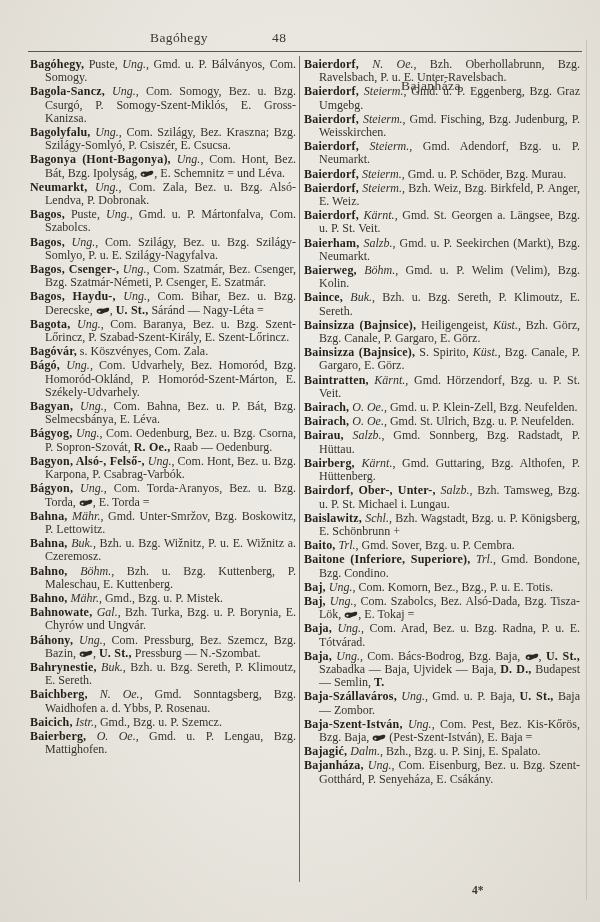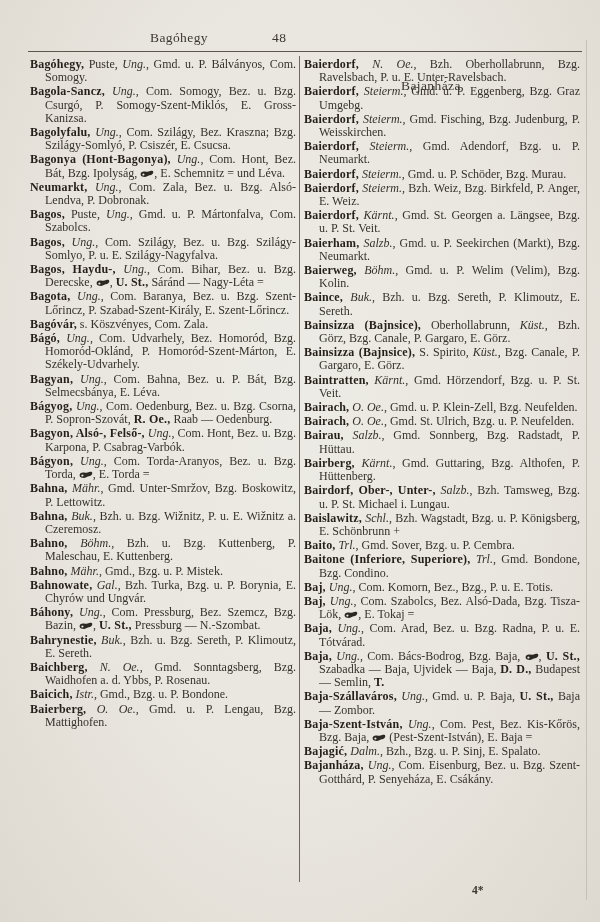--- a/index.html
+++ b/index.html
@@ -46,20 +46,21 @@
   <div class="col">
       <p class="entry"><span class="seg-b">Bagóhegy,</span><span> Puste, </span><span class="seg-i">Ung.</span><span>, Gmd. u. P. Bálványos, Com. Somogy.</span></p>
       <p class="entry"><span class="seg-b">Bagola-Sancz,</span><span class="seg-i"> Ung.</span><span>, Com. Somogy, Bez. u. Bzg. Csurgó, P. Somogy-Szent-Miklós, E. Gross-Kanizsa.</span></p>
       <p class="entry"><span class="seg-b">Bagolyfalu,</span><span class="seg-i"> Ung.</span><span>, Com. Szilágy, Bez. Kraszna; Bzg. Szilágy-Somlyó, P. Csiszér, E. Csucsa.</span></p>
       <p class="entry"><span class="seg-b">Bagonya (Hont-Bagonya),</span><span class="seg-i"> Ung.</span><span>, Com. Hont, Bez. Bát, Bzg. Ipolyság, </span><span class="ph"><svg viewBox="0 0 14 8" xmlns="http://www.w3.org/2000/svg">
             <path fill="#2b2722" d="M0.6 4.6 C0.4 2.2 2.8 0.9 5.2 1.6 C6.8 2.1 8.6 1.9 10.2 1.1 C11.4 0.5 13.2 0.8 13.3 1.9 C13.4 3.4 11.6 5.1 9.8 5.3 C8.4 5.4 7.4 6.9 5.2 6.9 C2.8 6.9 0.8 6.6 0.6 4.6 Z M3.4 3.4 a1.1 1.1 0 1 0 0.02 0 Z"></path>
           </svg></span><span>, E. Schemnitz = und Léva.</span></p>
       <p class="entry"><span class="seg-b">Neumarkt,</span><span class="seg-i"> Ung.</span><span>, Com. Zala, Bez. u. Bzg. Alsó-Lendva, P. Dobronak.</span></p>
       <p class="entry"><span class="seg-b">Bagos,</span><span> Puste, </span><span class="seg-i">Ung.</span><span>, Gmd. u. P. Mártonfalva, Com. Szabolcs.</span></p>
       <p class="entry"><span class="seg-b">Bagos,</span><span class="seg-i"> Ung.</span><span>, Com. Szilágy, Bez. u. Bzg. Szilágy-Somlyo, P. u. E. Szilágy-Nagyfalva.</span></p>
+      <p class="entry"><span class="seg-b">Bagos, Csenger-,</span><span class="seg-i"> Ung.</span><span>, Com. Szatmár, Bez. Csenger, Bzg. Szatmár-Németi, P. Csenger, E. Szatmár.</span></p>
       <p class="entry"><span class="seg-b">Bagos, Haydu-,</span><span class="seg-i"> Ung.</span><span>, Com. Bihar, Bez. u. Bzg. Derecske, </span><span class="ph"><svg viewBox="0 0 14 8" xmlns="http://www.w3.org/2000/svg">
             <path fill="#2b2722" d="M0.6 4.6 C0.4 2.2 2.8 0.9 5.2 1.6 C6.8 2.1 8.6 1.9 10.2 1.1 C11.4 0.5 13.2 0.8 13.3 1.9 C13.4 3.4 11.6 5.1 9.8 5.3 C8.4 5.4 7.4 6.9 5.2 6.9 C2.8 6.9 0.8 6.6 0.6 4.6 Z M3.4 3.4 a1.1 1.1 0 1 0 0.02 0 Z"></path>
           </svg></span><span>, </span><span class="seg-b">U. St.,</span><span> Sáránd — Nagy-Léta =</span></p>
       <p class="entry"><span class="seg-b">Bagota,</span><span class="seg-i"> Ung.</span><span>, Com. Baranya, Bez. u. Bzg. Szent-Lőrincz, P. Szabad-Szent-Király, E. Szent-Lőrincz.</span></p>
       <p class="entry"><span class="seg-b">Bagóvár,</span><span> s. Köszvényes, Com. Zala.</span></p>
       <p class="entry"><span class="seg-b">Bágó,</span><span class="seg-i"> Ung.</span><span>, Com. Udvarhely, Bez. Homoród, Bzg. Homoród-Oklánd, P. Homoród-Szent-Márton, E. Székely-Udvarhely.</span></p>
       <p class="entry"><span class="seg-b">Bagyan,</span><span class="seg-i"> Ung.</span><span>, Com. Bahna, Bez. u. P. Bát, Bzg. Selmecsbánya, E. Léva.</span></p>
       <p class="entry"><span class="seg-b">Bágyog,</span><span class="seg-i"> Ung.</span><span>, Com. Oedenburg, Bez. u. Bzg. Csorna, P. Sopron-Szovát, </span><span class="seg-b">R. Oe.,</span><span> Raab — Oedenburg.</span></p>
       <p class="entry"><span class="seg-b">Bagyon, Alsó-, Felső-,</span><span class="seg-i"> Ung.</span><span>, Com. Hont, Bez. u. Bzg. Karpona, P. Csabrag-Varbók.</span></p>
       <p class="entry"><span class="seg-b">Bágyon,</span><span class="seg-i"> Ung.</span><span>, Com. Torda-Aranyos, Bez. u. Bzg. Torda, </span><span class="ph"><svg viewBox="0 0 14 8" xmlns="http://www.w3.org/2000/svg">
@@ -68,35 +69,35 @@
       <p class="entry"><span class="seg-b">Bahna,</span><span class="seg-i"> Mähr.</span><span>, Gmd. Unter-Smržov, Bzg. Boskowitz, P. Lettowitz.</span></p>
       <p class="entry"><span class="seg-b">Bahna,</span><span class="seg-i"> Buk.</span><span>, Bzh. u. Bzg. Wižnitz, P. u. E. Wižnitz a. Czeremosz.</span></p>
       <p class="entry"><span class="seg-b">Bahno,</span><span class="seg-i"> Böhm.</span><span>, Bzh. u. Bzg. Kuttenberg, P. Maleschau, E. Kuttenberg.</span></p>
       <p class="entry"><span class="seg-b">Bahno,</span><span class="seg-i"> Mähr.</span><span>, Gmd., Bzg. u. P. Mistek.</span></p>
       <p class="entry"><span class="seg-b">Bahnowate,</span><span class="seg-i"> Gal.</span><span>, Bzh. Turka, Bzg. u. P. Borynia, E. Chyrów und Ungvár.</span></p>
       <p class="entry"><span class="seg-b">Báhony,</span><span class="seg-i"> Ung.</span><span>, Com. Pressburg, Bez. Szemcz, Bzg. Bazin, </span><span class="ph"><svg viewBox="0 0 14 8" xmlns="http://www.w3.org/2000/svg">
             <path fill="#2b2722" d="M0.6 4.6 C0.4 2.2 2.8 0.9 5.2 1.6 C6.8 2.1 8.6 1.9 10.2 1.1 C11.4 0.5 13.2 0.8 13.3 1.9 C13.4 3.4 11.6 5.1 9.8 5.3 C8.4 5.4 7.4 6.9 5.2 6.9 C2.8 6.9 0.8 6.6 0.6 4.6 Z M3.4 3.4 a1.1 1.1 0 1 0 0.02 0 Z"></path>
           </svg></span><span>, </span><span class="seg-b">U. St.,</span><span> Pressburg — N.-Szombat.</span></p>
       <p class="entry"><span class="seg-b">Bahrynestie,</span><span class="seg-i"> Buk.</span><span>, Bzh. u. Bzg. Sereth, P. Klimoutz, E. Sereth.</span></p>
       <p class="entry"><span class="seg-b">Baichberg,</span><span class="seg-i"> N. Oe.</span><span>, Gmd. Sonntagsberg, Bzg. Waidhofen a. d. Ybbs, P. Rosenau.</span></p>
-      <p class="entry"><span class="seg-b">Baicich,</span><span class="seg-i"> Istr.</span><span>, Gmd., Bzg. u. P. Bondone.</span></p>
+      <p class="entry"><span class="seg-b">Baicich,</span><span class="seg-i"> Istr.</span><span>, Gmd., Bzg. u. P. Szemcz.</span></p>
       <p class="entry"><span class="seg-b">Baierberg,</span><span class="seg-i"> O. Oe.</span><span>, Gmd. u. P. Lengau, Bzg. Mattighofen.</span></p>
     </div>
   <div class="col col-right">
       <p class="entry"><span class="seg-b">Baierdorf,</span><span class="seg-i"> N. Oe.</span><span>, Bzh. Oberhollabrunn, Bzg. Ravelsbach, P. u. E. Unter-Ravelsbach.</span></p>
       <p class="entry"><span class="seg-b">Baierdorf,</span><span class="seg-i"> Steierm.</span><span>, Gmd. u. P. Eggenberg, Bzg. Graz Umgebg.</span></p>
       <p class="entry"><span class="seg-b">Baierdorf,</span><span class="seg-i"> Steierm.</span><span>, Gmd. Fisching, Bzg. Judenburg, P. Weisskirchen.</span></p>
       <p class="entry"><span class="seg-b">Baierdorf,</span><span class="seg-i"> Steierm.</span><span>, Gmd. Adendorf, Bzg. u. P. Neumarkt.</span></p>
       <p class="entry"><span class="seg-b">Baierdorf,</span><span class="seg-i"> Steierm.</span><span>, Gmd. u. P. Schöder, Bzg. Murau.</span></p>
       <p class="entry"><span class="seg-b">Baierdorf,</span><span class="seg-i"> Steierm.</span><span>, Bzh. Weiz, Bzg. Birkfeld, P. Anger, E. Weiz.</span></p>
       <p class="entry"><span class="seg-b">Baierdorf,</span><span class="seg-i"> Kärnt.</span><span>, Gmd. St. Georgen a. Längsee, Bzg. u. P. St. Veit.</span></p>
       <p class="entry"><span class="seg-b">Baierham,</span><span class="seg-i"> Salzb.</span><span>, Gmd. u. P. Seekirchen (Markt), Bzg. Neumarkt.</span></p>
       <p class="entry"><span class="seg-b">Baierweg,</span><span class="seg-i"> Böhm.</span><span>, Gmd. u. P. Welim (Velim), Bzg. Kolin.</span></p>
       <p class="entry"><span class="seg-b">Baince,</span><span class="seg-i"> Buk.</span><span>, Bzh. u. Bzg. Sereth, P. Klimoutz, E. Sereth.</span></p>
-      <p class="entry"><span class="seg-b">Bainsizza (Bajnsice),</span><span> Oberhollabrunn, </span><span class="seg-i">Küst.</span><span>, Bzh. Görz, Bzg. Canale, P. Gargaro, E. Görz.</span></p>
+      <p class="entry"><span class="seg-b">Bainsizza (Bajnsice),</span><span> Heiligengeist, </span><span class="seg-i">Küst.</span><span>, Bzh. Görz, Bzg. Canale, P. Gargaro, E. Görz.</span></p>
       <p class="entry"><span class="seg-b">Bainsizza (Bajnsice),</span><span> S. Spirito, </span><span class="seg-i">Küst.</span><span>, Bzg. Canale, P. Gargaro, E. Görz.</span></p>
       <p class="entry"><span class="seg-b">Baintratten,</span><span class="seg-i"> Kärnt.</span><span>, Gmd. Hörzendorf, Bzg. u. P. St. Veit.</span></p>
       <p class="entry"><span class="seg-b">Bairach,</span><span class="seg-i"> O. Oe.</span><span>, Gmd. u. P. Klein-Zell, Bzg. Neufelden.</span></p>
       <p class="entry"><span class="seg-b">Bairach,</span><span class="seg-i"> O. Oe.</span><span>, Gmd. St. Ulrich, Bzg. u. P. Neufelden.</span></p>
       <p class="entry"><span class="seg-b">Bairau,</span><span class="seg-i"> Salzb.</span><span>, Gmd. Sonnberg, Bzg. Radstadt, P. Hüttau.</span></p>
       <p class="entry"><span class="seg-b">Bairberg,</span><span class="seg-i"> Kärnt.</span><span>, Gmd. Guttaring, Bzg. Althofen, P. Hüttenberg.</span></p>
       <p class="entry"><span class="seg-b">Bairdorf, Ober-, Unter-,</span><span class="seg-i"> Salzb.</span><span>, Bzh. Tamsweg, Bzg. u. P. St. Michael i. Lungau.</span></p>
       <p class="entry"><span class="seg-b">Baislawitz,</span><span class="seg-i"> Schl.</span><span>, Bzh. Wagstadt, Bzg. u. P. Königsberg, E. Schönbrunn +</span></p>
       <p class="entry"><span class="seg-b">Baito,</span><span class="seg-i"> Trl.</span><span>, Gmd. Sover, Bzg. u. P. Cembra.</span></p>
       <p class="entry"><span class="seg-b">Baitone (Inferiore, Superiore),</span><span class="seg-i"> Trl.</span><span>, Gmd. Bondone, Bzg. Condino.</span></p>

